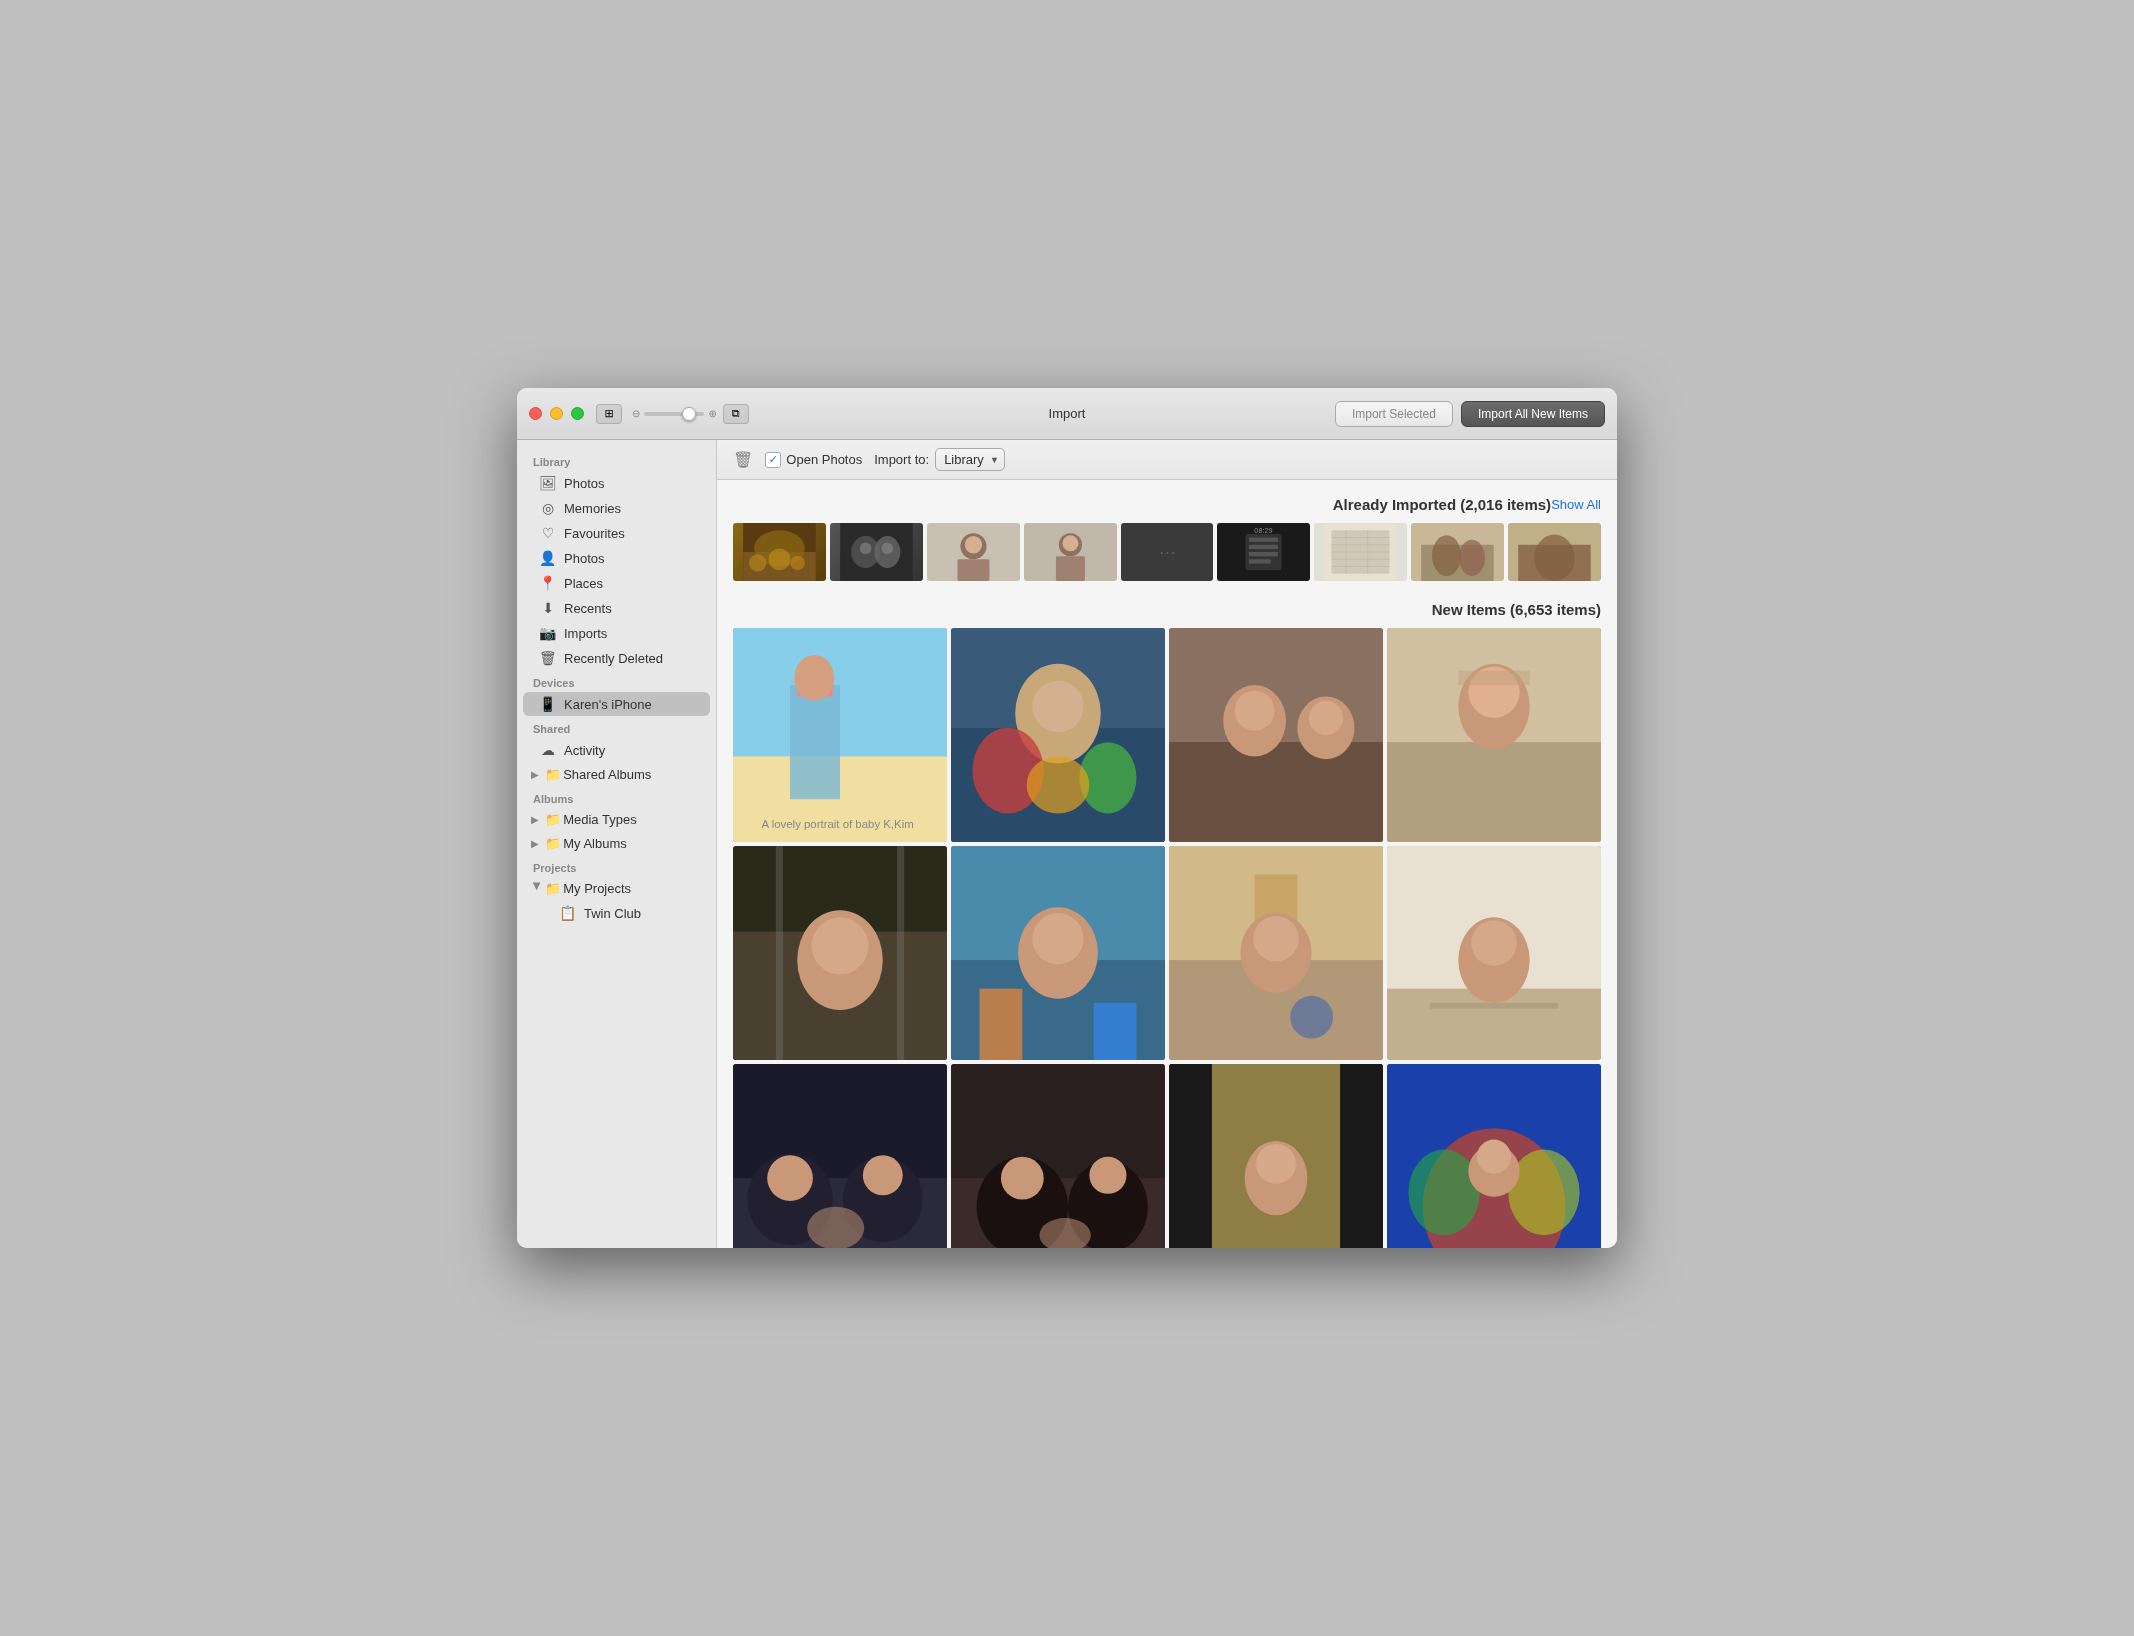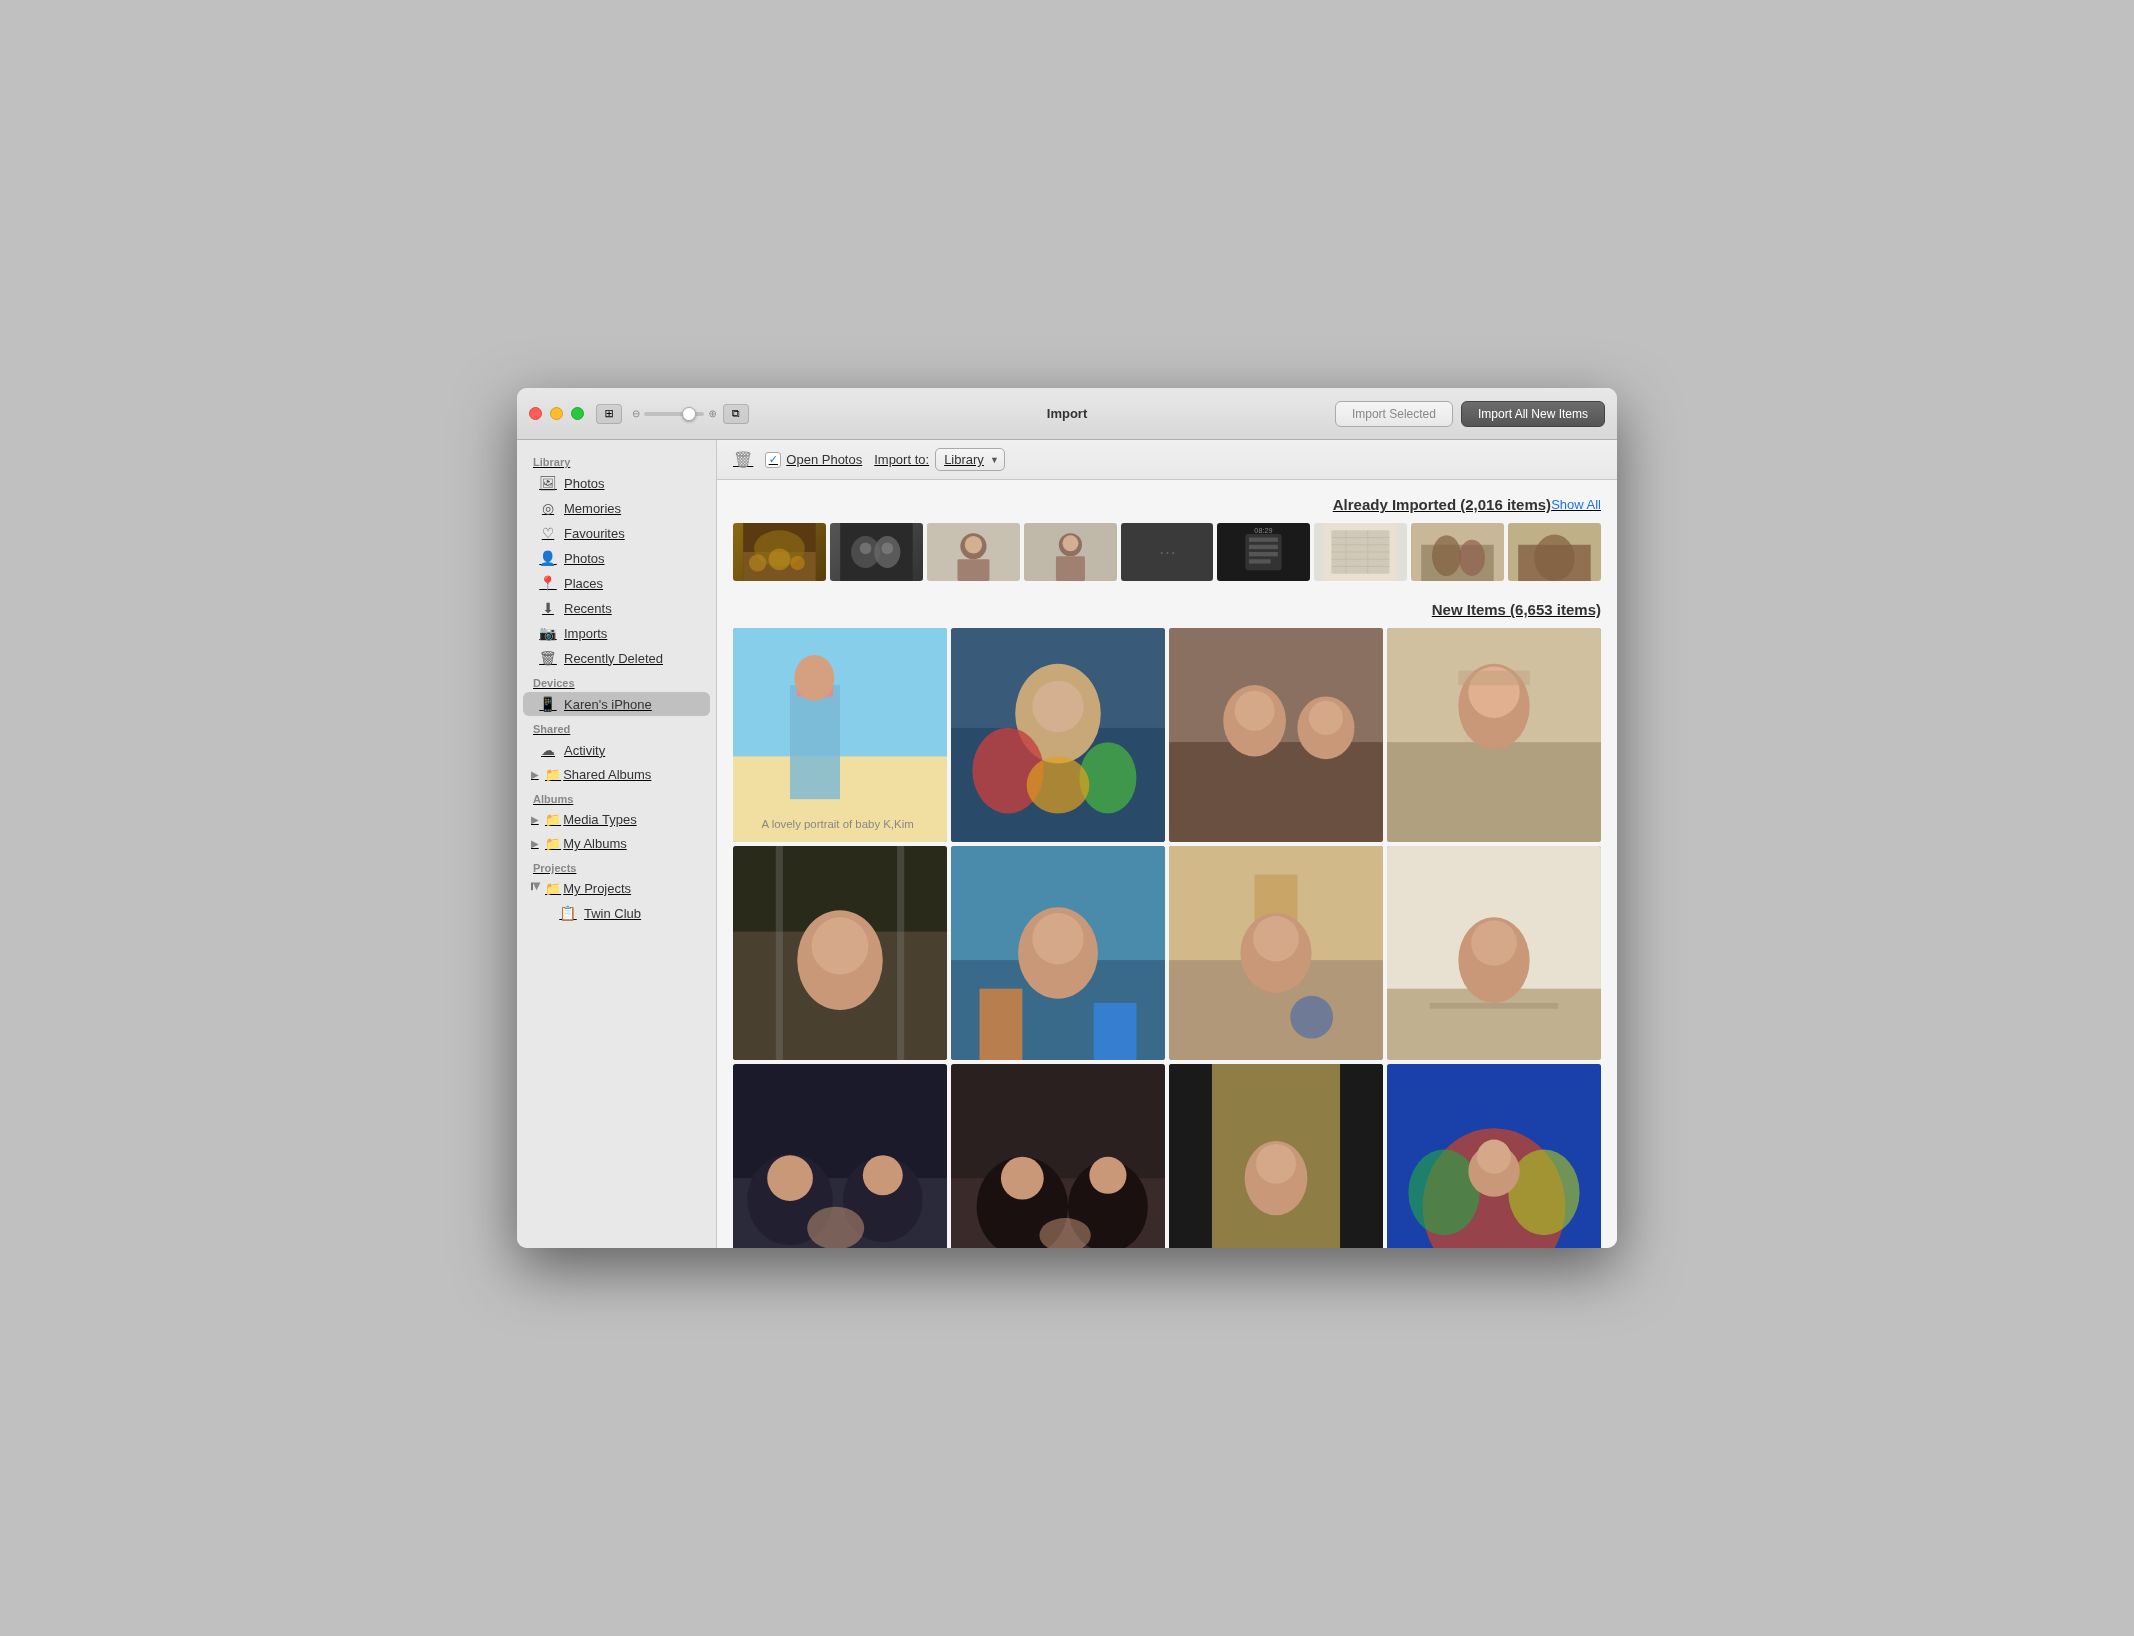--- a/index.html
+++ b/index.html
@@ -86,21 +86,21 @@
       position: absolute;
       top: -5px;
       left: 38px;
       box-shadow: 0 1px 3px rgba(0,0,0,0.3);
     }
     .title-center {
       position: absolute;
       left: 50%;
       transform: translateX(-50%);
       font-size: 13px;
-      font-weight: 700;
+      font-weight: 400;
       color: #333;
     }
     .titlebar-actions {
       margin-left: auto;
       display: flex;
       gap: 8px;
       padding-left: 21px;
     }
     .btn-import-selected {
       background: linear-gradient(to bottom, #f5f5f5, #e8e8e8);
@@ -119,21 +119,20 @@
       font-size: 12px;
       color: white;
       cursor: pointer;
       font-weight: 500;
     }
     
     .main-layout {
       display: flex;
       flex: 1;
       overflow: hidden;
-      text-decoration: underline;
     }
     
     .sidebar {
       width: 200px;
       background: #e8e8e8;
       border-right: 1px solid #c8c8c8;
       overflow-y: auto;
       flex-shrink: 0;
       padding: 10px 0;
     }

